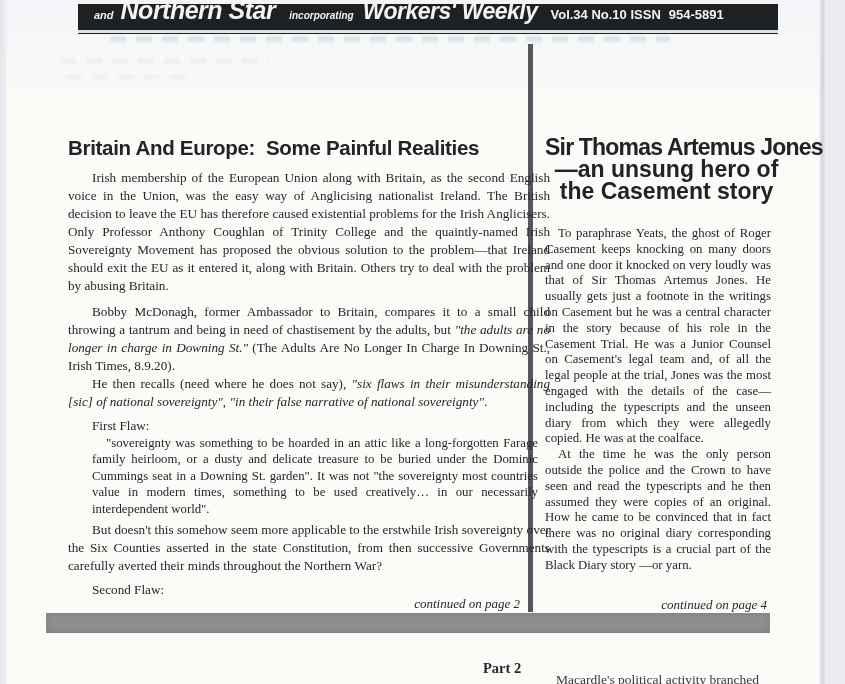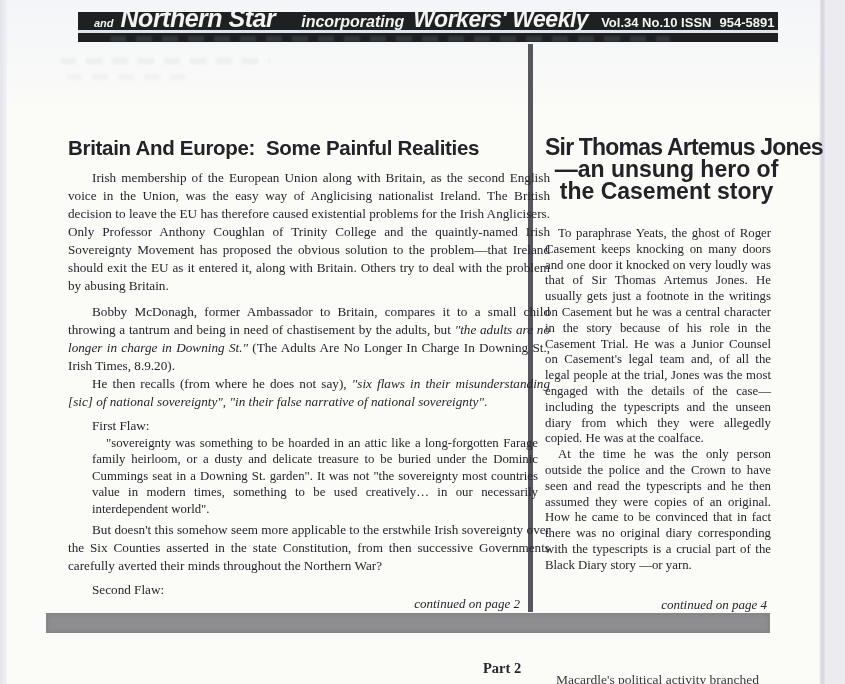--- a/index.html
+++ b/index.html
@@ -24,31 +24,31 @@
     position: absolute; left: 825px; top: 0; width: 20px; height: 684px;
     background: #ebebf0;
   }
   .scan-top-tint {
     position: absolute; left: 7px; top: 0; width: 812px; height: 130px;
     background: linear-gradient(180deg, #f3f5f8 0%, rgba(251,251,248,0) 85%);
   }
 
   
   .masthead {
-    position: absolute; left: 78px; top: 12px; width: 700px; height: 30px;
+    position: absolute; left: 78px; top: 4px; width: 700px; height: 30px;
     background: #1f2022; overflow: hidden;
   }
   .masthead-row {
     display: flex; align-items: baseline; margin-top: -8px; padding-left: 16px;
     white-space: nowrap; color: #f3f3f1;
     font-family: "Liberation Sans", sans-serif;
   }
   .mh-and { font-size: 11px; font-weight: bold; font-style: italic; }
   .mh-title { font-size: 25px; font-weight: bold; font-style: italic; margin-left: 7px; letter-spacing: -0.5px; }
-  .mh-incorporating { font-size: 16px; font-weight: bold; font-style: italic; margin-left: 26px; }
+  .mh-incorporating { font-size: 10px; font-weight: bold; font-style: italic; margin-left: 14px; }
   .mh-title2 { font-size: 23px; font-weight: bold; font-style: italic; margin-left: 9px; letter-spacing: -0.5px; }
   .mh-vol { font-size: 13px; font-weight: bold; margin-left: 13px; }
   .mh-issn { font-size: 13px; font-weight: bold; margin-left: 8px; }
   .masthead-under-strip {
     position: absolute; left: 78px; top: 30px; width: 700px; height: 3px;
     background: #dde5ee;
   }
 
   
   .bleed {
@@ -147,21 +147,21 @@
 <div class="bleed bleed-b"></div>
 <div class="bleed bleed-c"></div>
 
 <div class="column-divider"></div>
 
 <div class="left-article">
   <div class="left-headline">Britain And Europe:  Some Painful Realities</div>
   <div class="body-text">
     <p class="p-gap-after">Irish membership of the European Union along with Britain, as the second English voice in the Union, was the easy way of Anglicising nationalist Ireland.  The British decision to leave the EU has therefore caused existential problems for the Irish Anglicisers.  Only Professor Anthony Coughlan of Trinity College and the quaintly-named Irish Sovereignty Movement has proposed the obvious solution to the problem—that Ireland should exit the EU as it entered it, along with Britain.  Others try to deal with the problem by abusing Britain.</p>
     <p><span>Bobby McDonagh, former Ambassador to Britain, compares it to a small child throwing a tantrum and being in need of chastisement by the adults, but </span><span class="seg-italic">"the adults are no longer in charge in Downing St."</span><span> (The Adults Are No Longer In Charge In Downing St., Irish Times, 8.9.20).</span></p>
-    <p class="p-gap-after-sm"><span>He then recalls (from where he does not say), </span><span class="seg-italic">"six flaws in their misunderstanding [sic] of national sovereignty"</span><span>, </span><span class="seg-italic">"in their false narrative of national sovereignty"</span><span>.</span></p>
+    <p class="p-gap-after-sm"><span>He then recalls (need where he does not say), </span><span class="seg-italic">"six flaws in their misunderstanding [sic] of national sovereignty"</span><span>, </span><span class="seg-italic">"in their false narrative of national sovereignty"</span><span>.</span></p>
     <div class="flaw-label">First Flaw:</div>
     <div class="block-quote">"sovereignty was something to be hoarded in an attic like a long-forgotten Farage family heirloom, or a dusty and delicate treasure to be buried under the Dominic Cummings seat in a Downing St. garden".  It was not "the sovereignty most countries value in modern times, something to be used creatively… in our necessarily interdependent world".</div>
     <p class="p-gap-after-sm">But doesn't this somehow seem more applicable to the erstwhile Irish sovereignty over the Six Counties asserted in the state Constitution, from then successive Governments carefully averted their minds throughout the Northern War?</p>
     <div class="flaw-label">Second Flaw:</div>
   </div>
 </div>
 <div class="continued-note continued-left">continued on page 2</div>
 
 <div class="right-article">
   <div class="right-headline">

